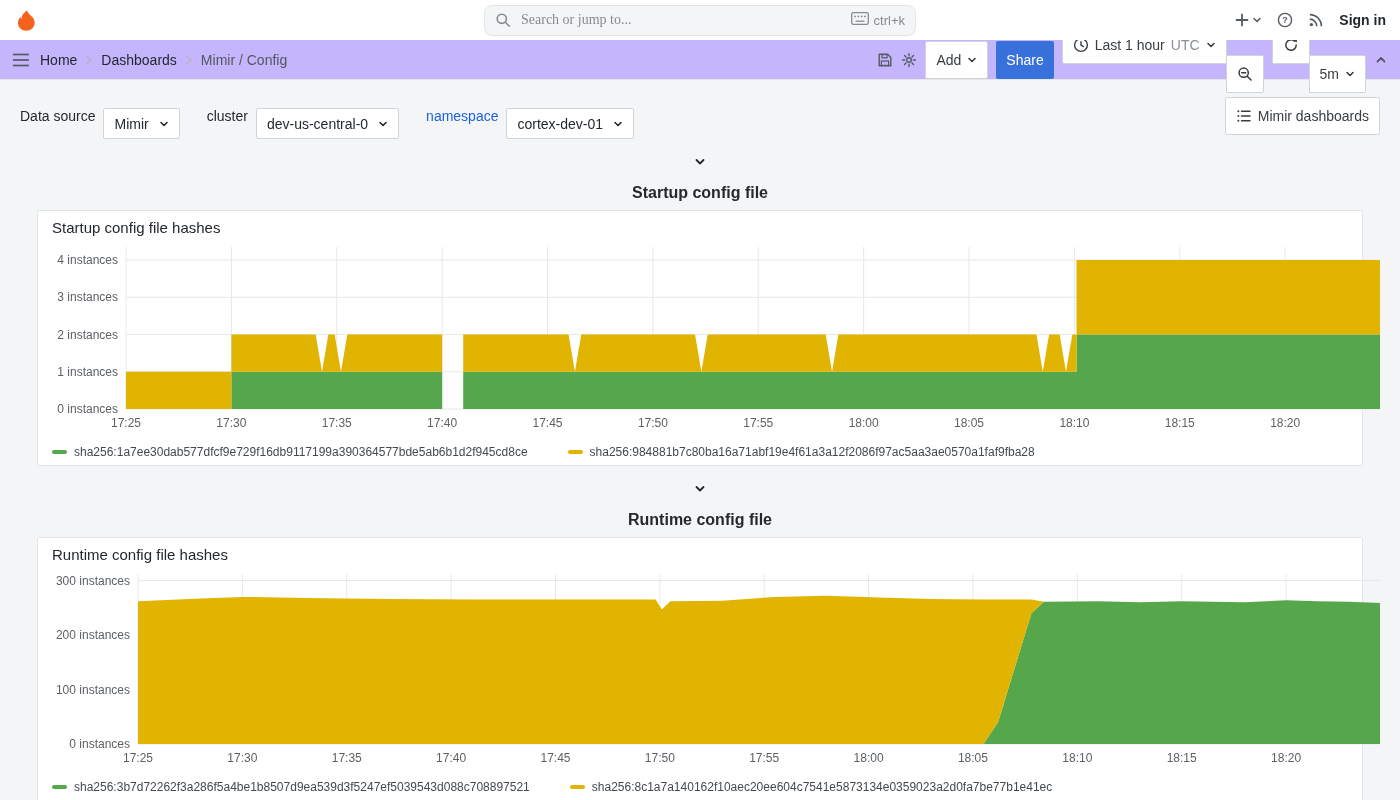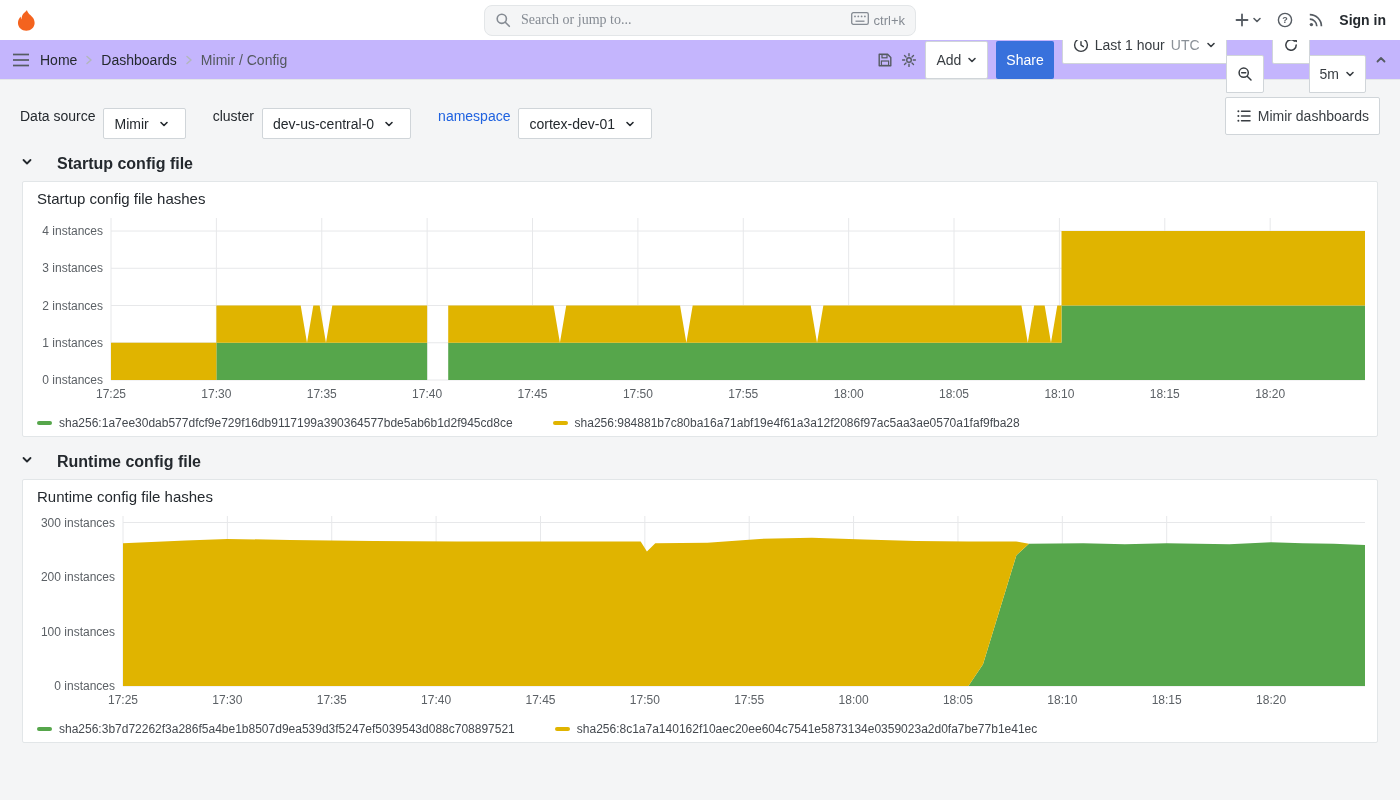--- a/index.html
+++ b/index.html
@@ -56,32 +56,32 @@
   .btn-group .btn + .btn { margin-left:-1px; border-top-left-radius:0; border-bottom-left-radius:0;margin-top:29px; }
   .btn-group .btn:first-child { border-top-right-radius:0; border-bottom-right-radius:0; }
   .tz { font-size:14px; color:#8a9097; }
 
   
   .vars { display:flex; align-items:center; gap:27px; margin:12px 20px 0; }
   .var { display:flex; align-items:center; gap:8px; }
   .var-label { font-size:14px; color:#24292e; }
   .var-value {
     height:31px; background:#fff; border:1px solid #d0d5d9; border-radius:2px;
-    display:flex; align-items:center; gap:10px; padding:0 16px 0 10px;
+    display:flex; align-items:center; gap:10px; padding:0 10px 0 10px;
     font-size:14px; cursor:pointer; color:#24292e;margin-top:16px;
   }
   .dash-btn { margin-left:auto; }
 
   
   .section-h {
-    display:flex; align-items:center; gap:23px; margin:16px 20px 8px;
-    font-size:16px; font-weight:700; color:#24292e; cursor:pointer;
+    display:flex; align-items:center; gap:11px; margin:16px 20px 8px;
+    font-size:16px; font-weight:700; color:#24292e; cursor:pointer;flex-direction:column;
   }
   .panel {
-    margin:0 22px; background:#fff; border:1px solid #e2e6e8;
+    margin:0 37px; background:#fff; border:1px solid #e2e6e8;
     border-radius:2px; padding:6px 8px;
   }
   .panel-title { height:22px; line-height:22px; font-size:15px; color:#24292e; padding-left:6px; }
   .legend {
     display:flex; align-items:flex-end; gap:40px; padding:3px 6px 0;
     font-size:12px; color:#44494f;
   }
   .legend-item { display:flex; align-items:center; cursor:pointer; }
   .dash { width:15px; height:4px; border-radius:2px; display:inline-block; margin-right:7px; }
 </style>

